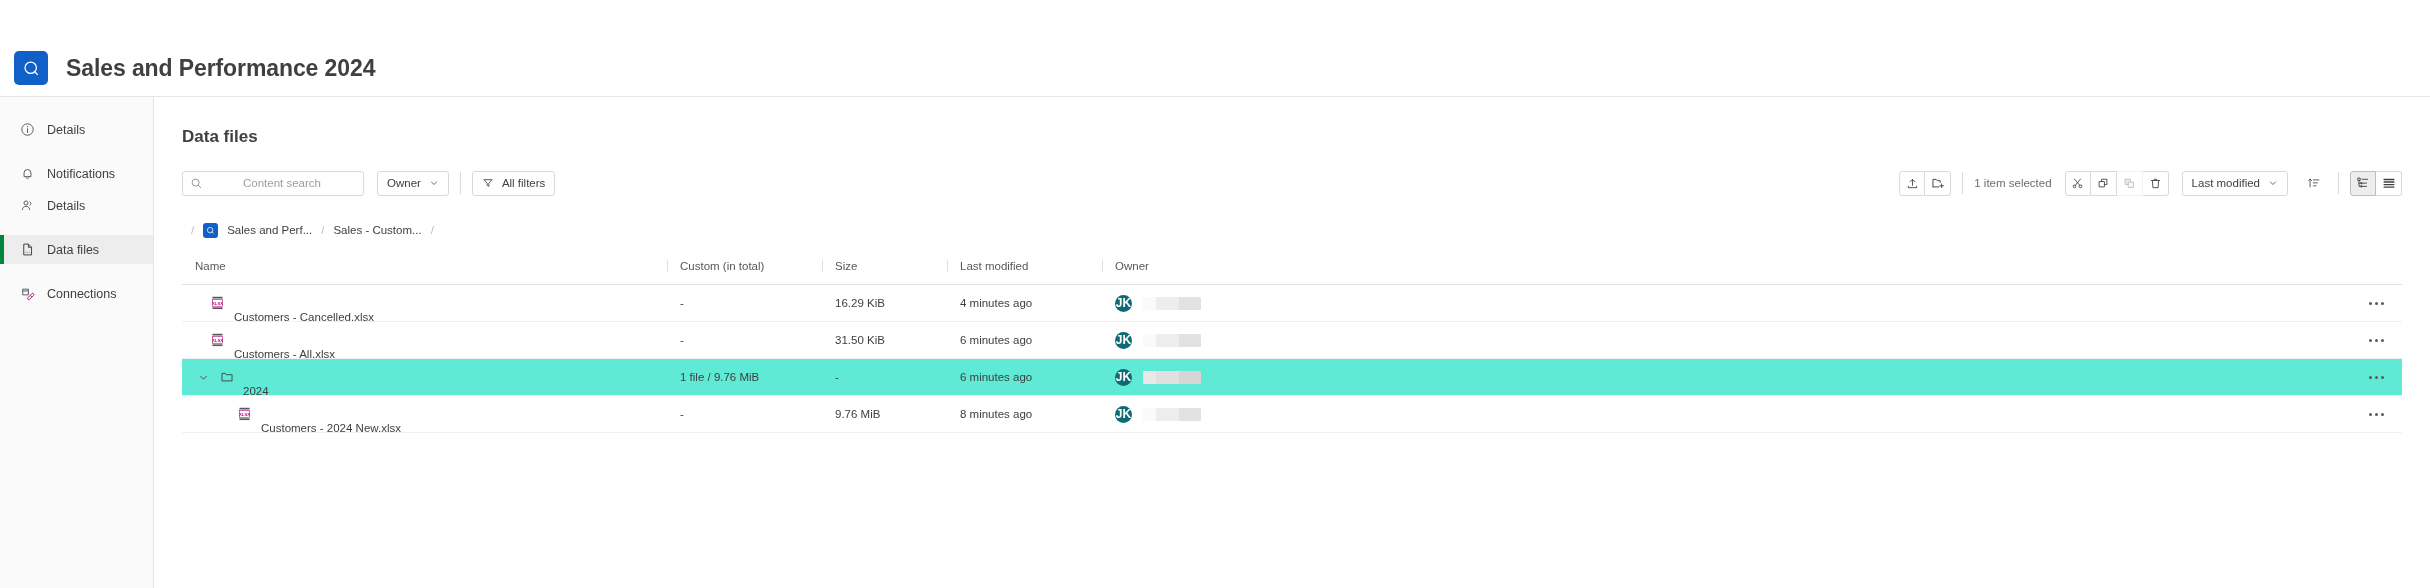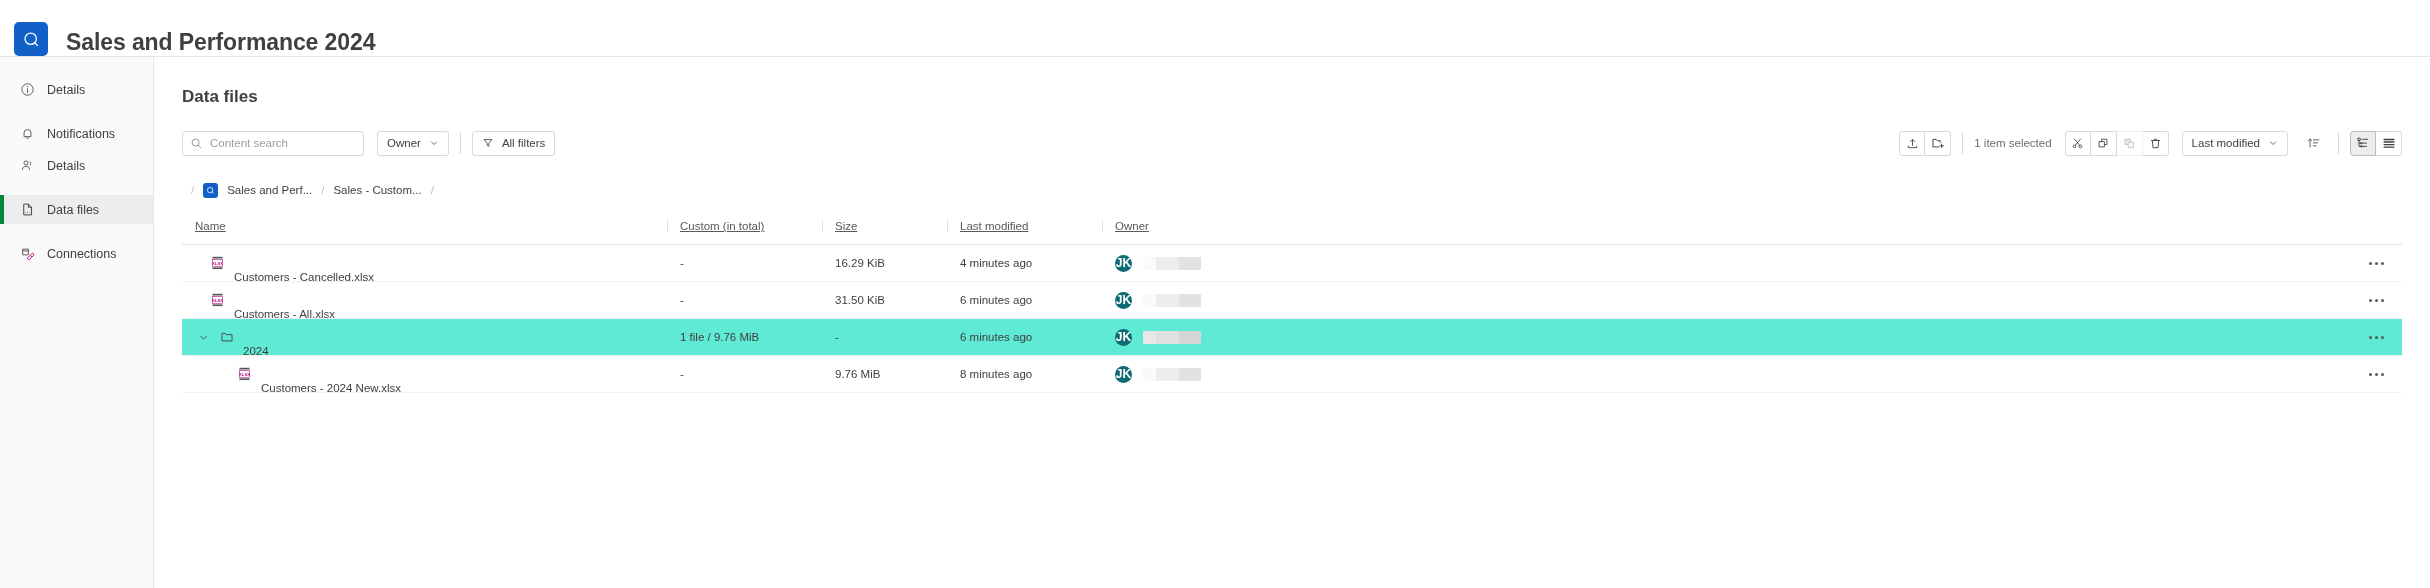--- a/index.html
+++ b/index.html
@@ -10,22 +10,23 @@
     color: #404040;
     overflow: hidden;
   }
 
   
   .topbar {
     height: 57px;
     background: #ffffff;
     border-bottom: 1px solid #e6e6e6;
     display: flex;
-    align-items: flex-end;
+    align-items: center;
     padding-left: 14px;
+    margin-top: 40px;
   }
   .app-logo {
     width: 34px; height: 34px;
     background: #1060c8;
     border-radius: 5px;
     display: flex; align-items: center; justify-content: center;
     flex: 0 0 auto;
   }
   .app-title {
     margin-left: 18px;
@@ -85,20 +86,21 @@
     padding: 20px 28px 0 28px;
     height: 52px;
   }
   .search-box {
     width: 182px; height: 25px;
     border: 1px solid #d9d9d9;
     border-radius: 3px;
     display: flex; align-items: center;
     padding: 0 7px;
     background: #fff;
+    gap: 33px;
   }
   .search-box input {
     border: none; outline: none;
     font-size: 11.5px;
     font-family: "Liberation Sans", sans-serif;
     color: #595959;
     width: 100%;
     margin-left: 7px;
     background: transparent;
   }
@@ -178,21 +180,21 @@
     align-items: center;
     height: 37px;
     font-size: 11.5px;
     color: #404040;
     border-bottom: 1px solid #f0f0f0;
   }
   .thead {
     border-bottom: 1px solid #e0e0e0;
     color: #595959;
   }
-  .thead .cell { position: relative; text-decoration: underline; }
+  .thead .cell { position: relative; }
   .thead .cell.divider::before {
     content: "";
     position: absolute; left: 0; top: 50%;
     transform: translateY(-50%);
     width: 1px; height: 22px;
     background: #e0e0e0;
   }
   .trow.selected { background: #5eead4; }
   .cell { padding-left: 13px; overflow: hidden; white-space: nowrap; }
   .c-name   { flex: 0 0 485px; display: flex; align-items: center; padding-left: 0; }

